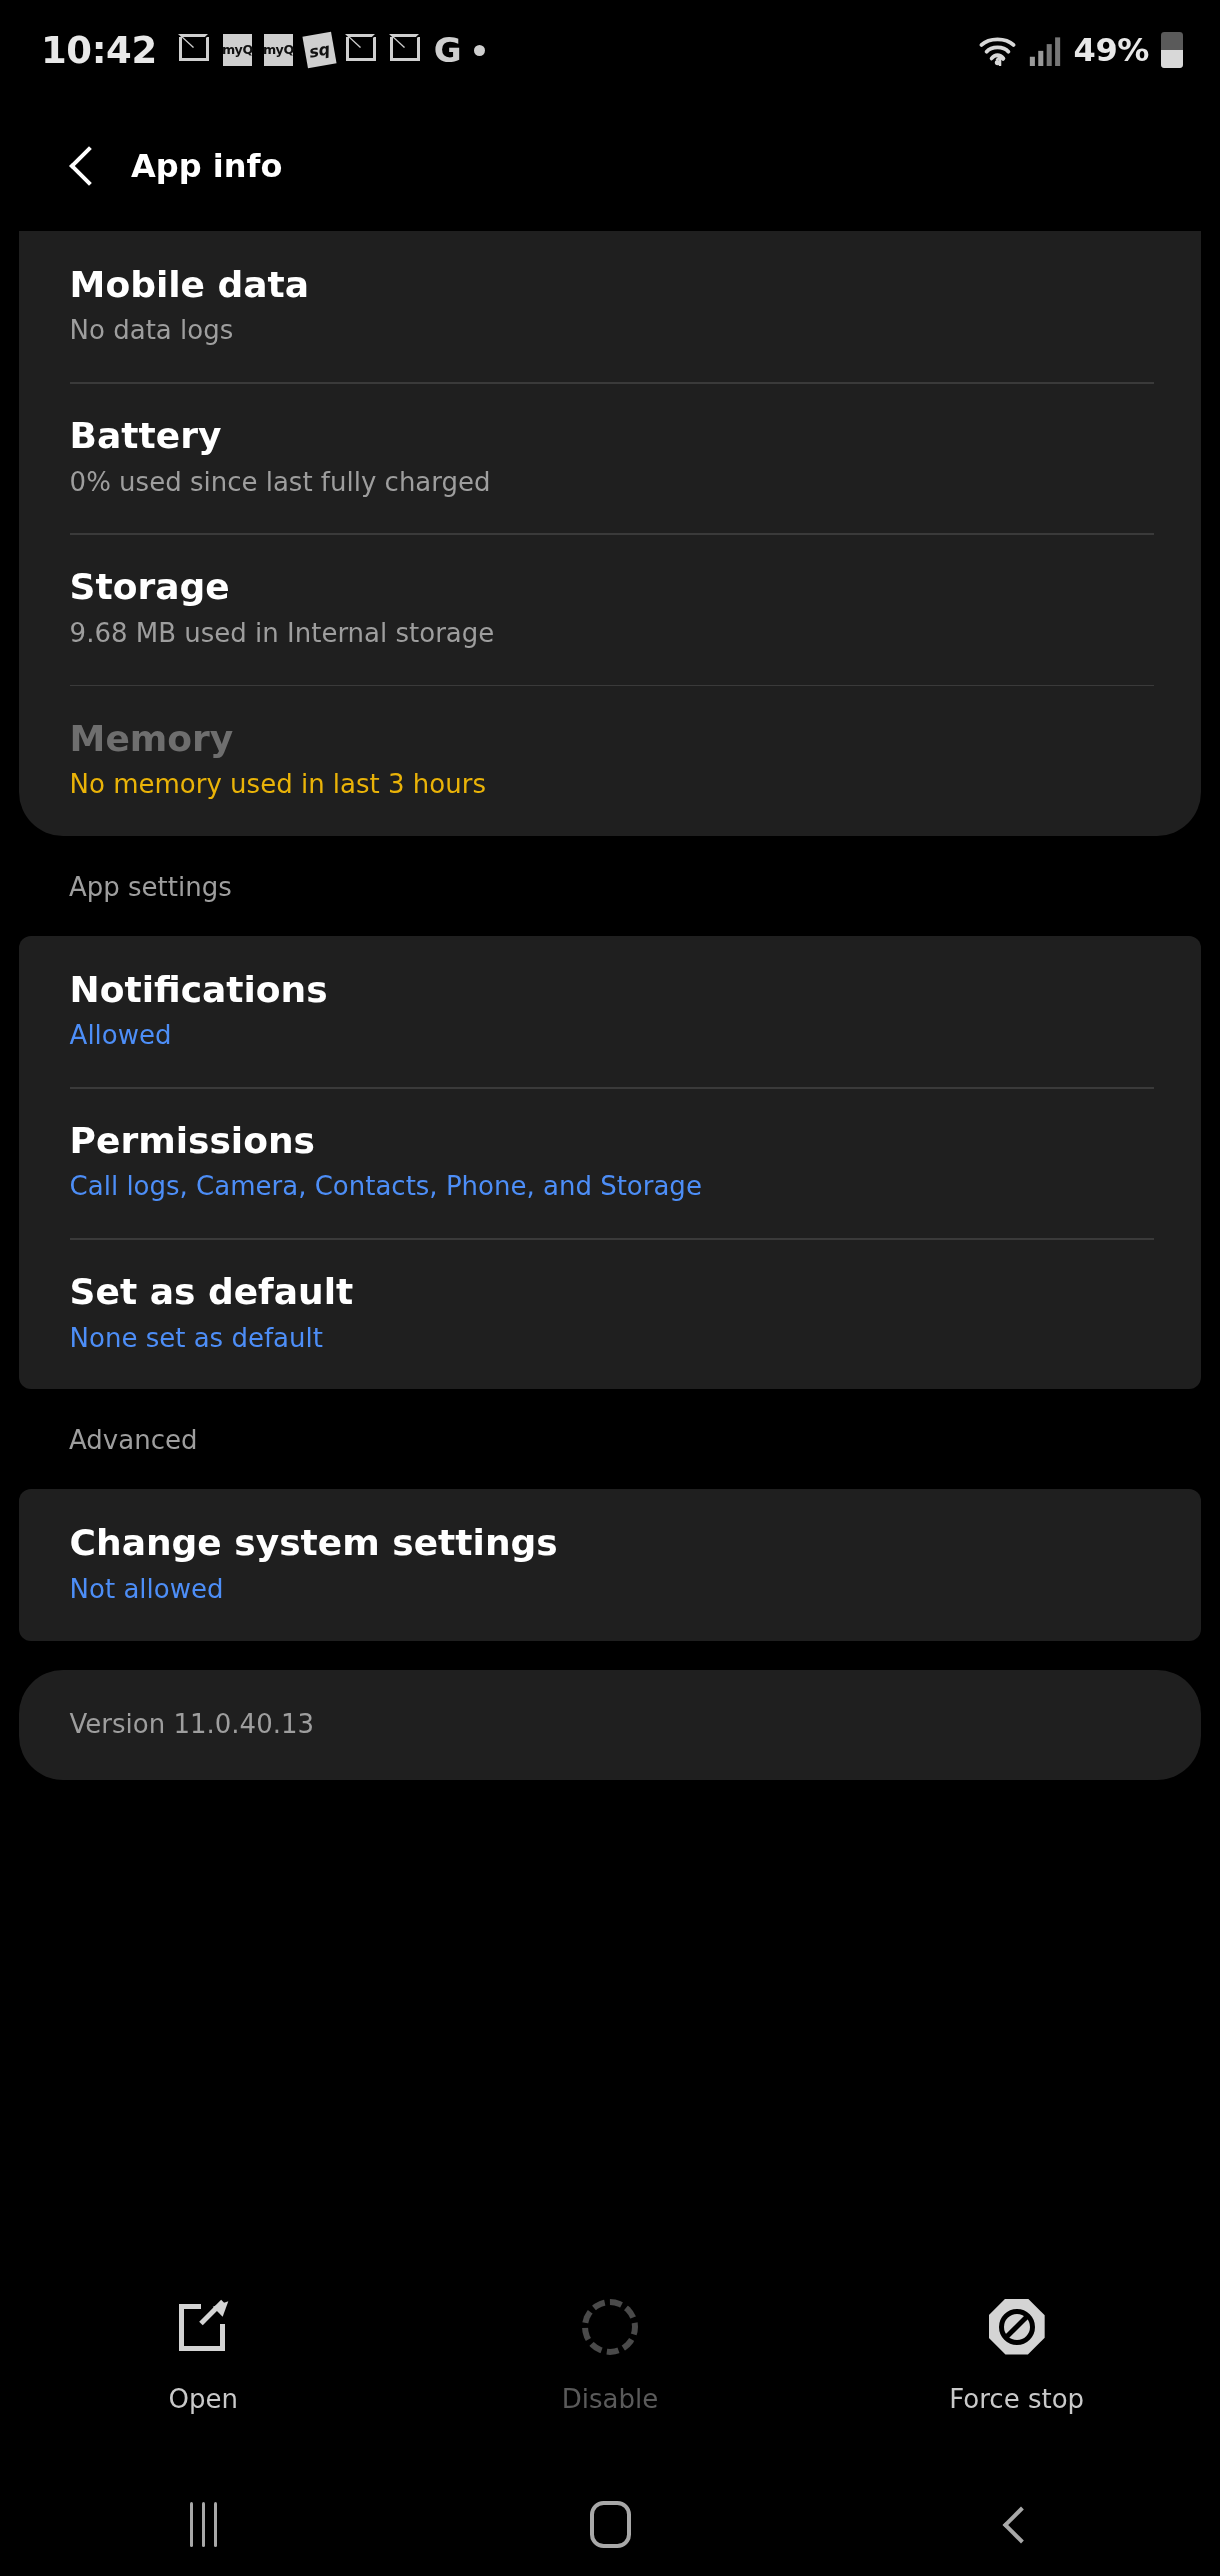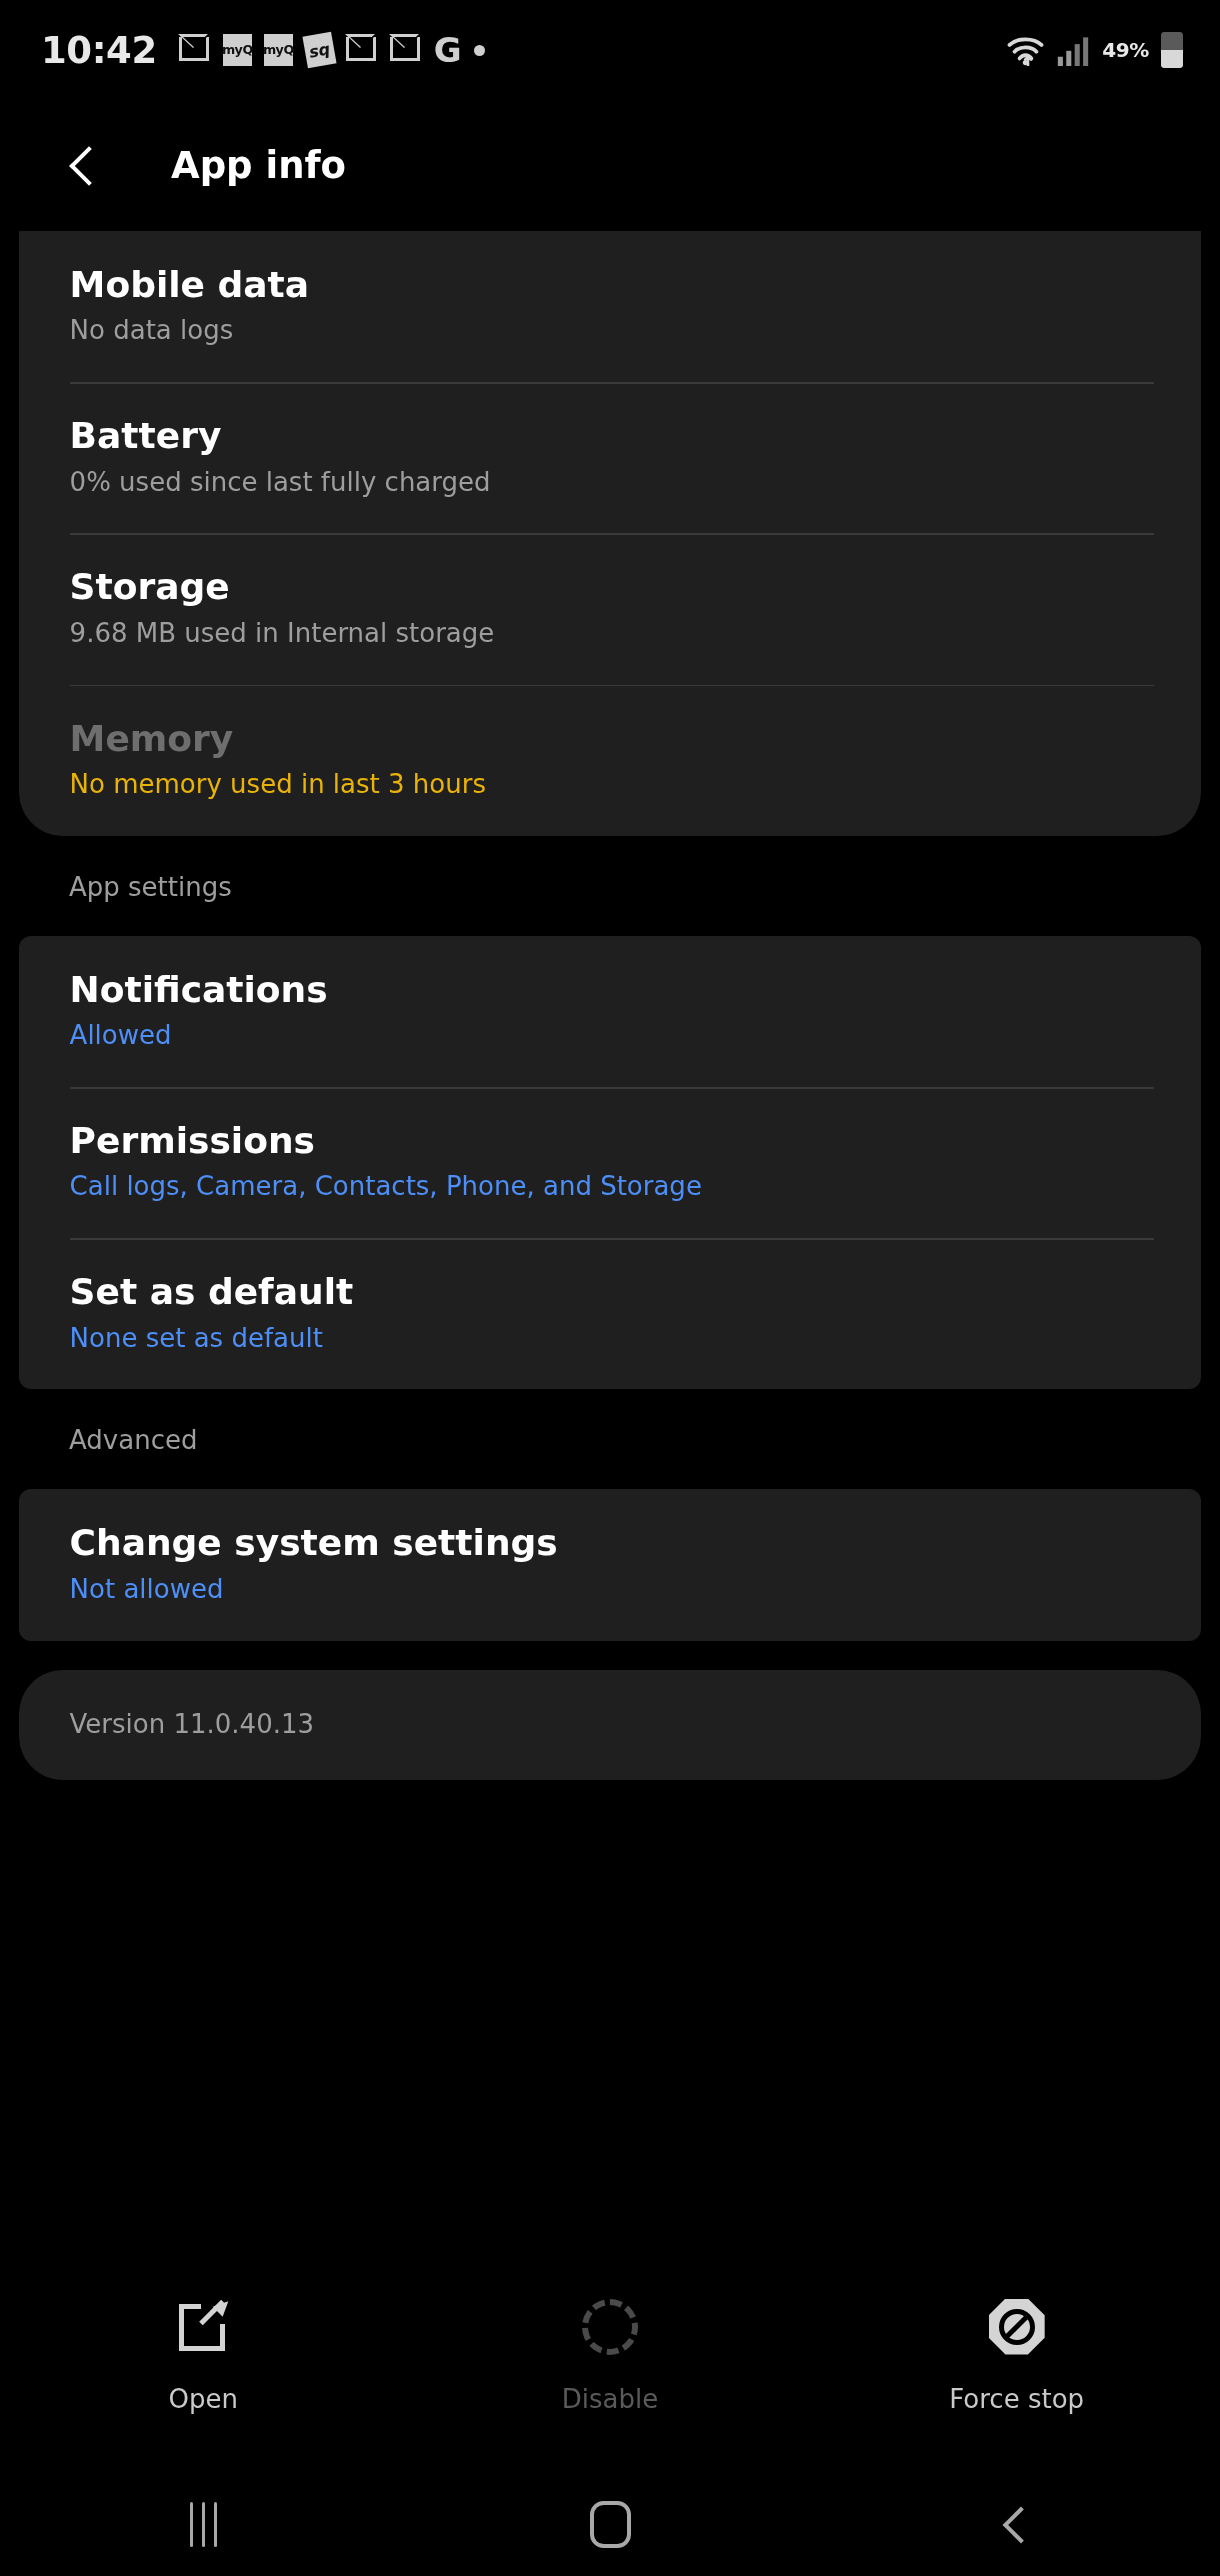--- a/index.html
+++ b/index.html
@@ -105,21 +105,21 @@
     font-weight: 700;
     color: #cfcfcf;
     line-height: 1;
   }
   .ic-dot {
     width: 11px; height: 11px;
     border-radius: 50%;
     background: #cfcfcf;
   }
   .status-battery-text {
-    font-size: 20px;
+    font-size: 32px;
     font-weight: 700;
     color: #e8e8e8;
     letter-spacing: -0.4px;
   }
   .batt {
     width: 22px; height: 36px;
     border-radius: 3.4px;
     background: #5a5a5a;
     position: relative;
     overflow: hidden;
@@ -159,24 +159,24 @@
   .back-chevron::before {
     content: "";
     position: absolute;
     left: 13.6px; top: 8.5px;
     width: 24px; height: 24px;
     border-left: 4.2px solid #ffffff;
     border-bottom: 4.2px solid #ffffff;
     transform: rotate(45deg);
   }
   .app-bar-title {
-    font-size: 37px;
+    font-size: 32px;
     font-weight: 700;
     color: #ffffff;
-    margin-left: 66px;
+    margin-left: 26px;
     letter-spacing: 0px;
   }
 
   
   .content {
     position: absolute;
     top: 231px; left: 0;
     width: 1220px;
     height: 2008px;
     overflow: hidden;

